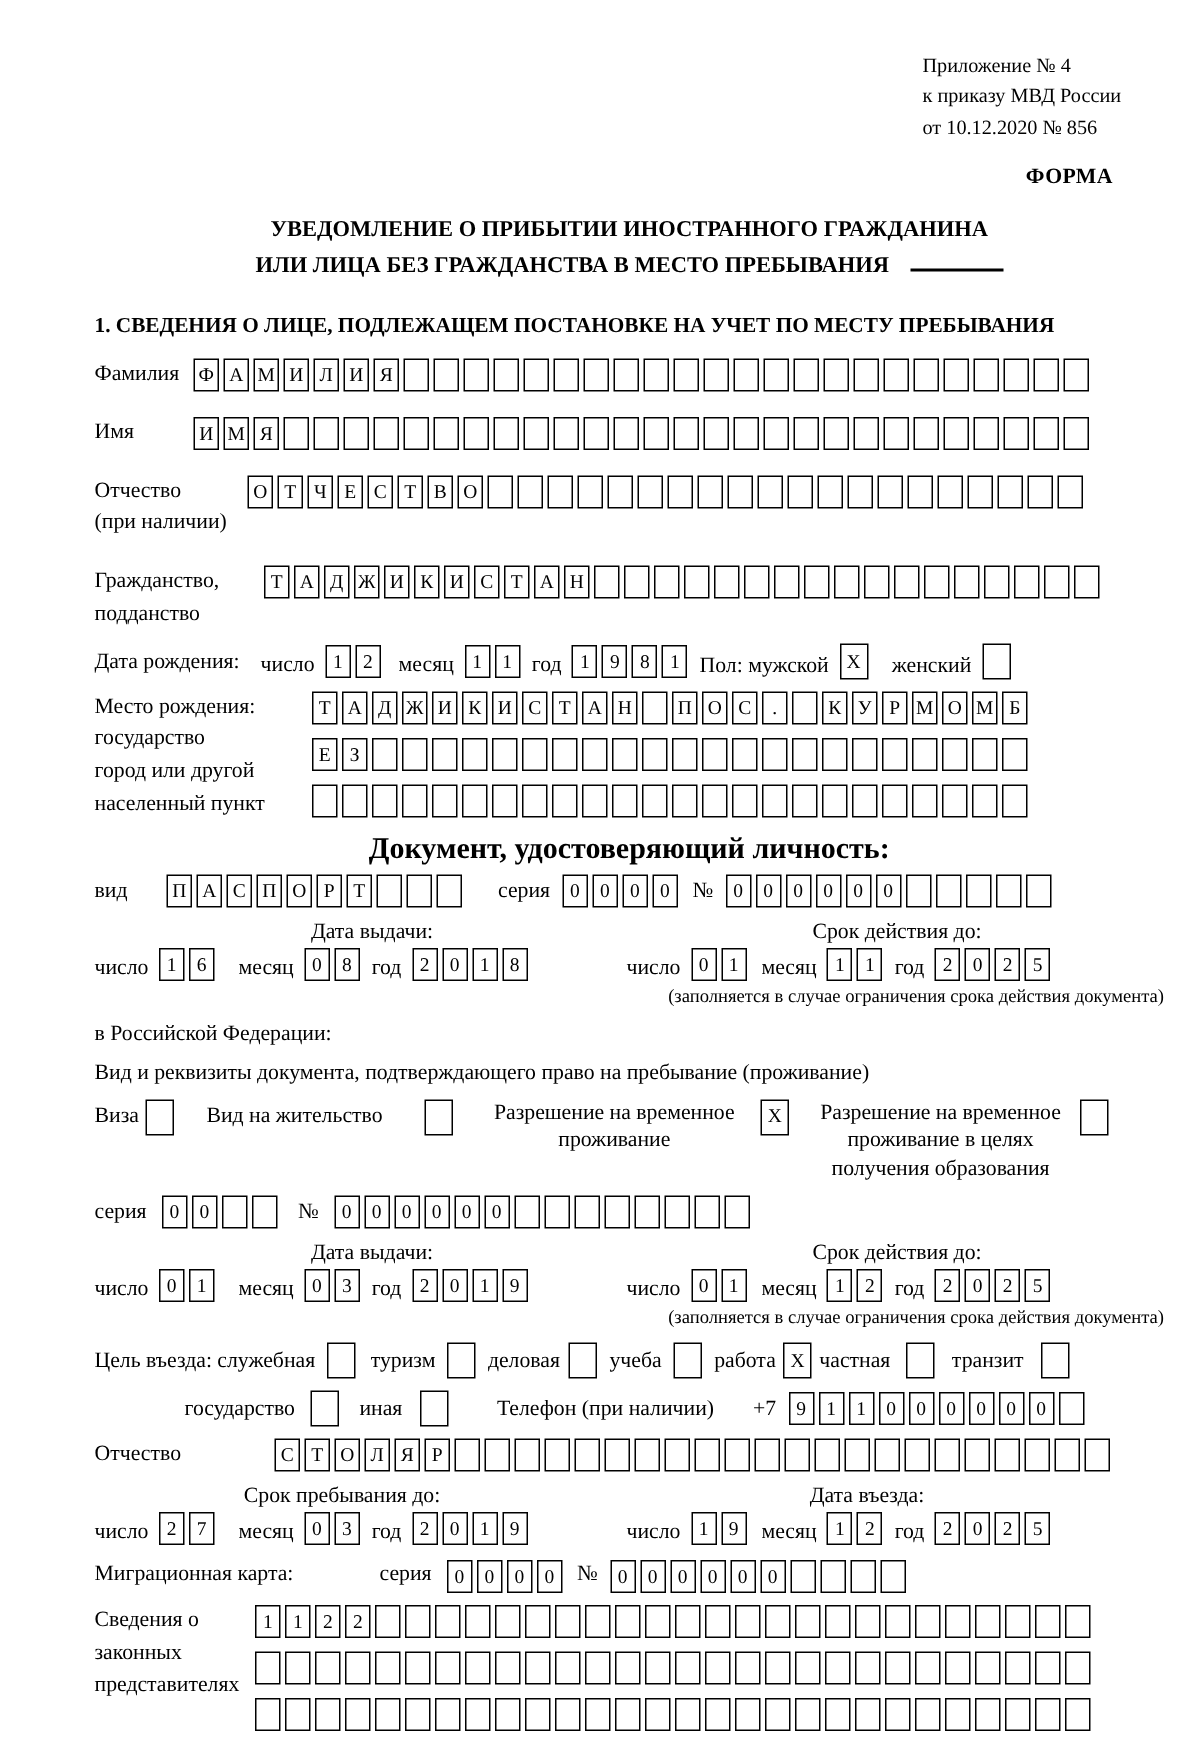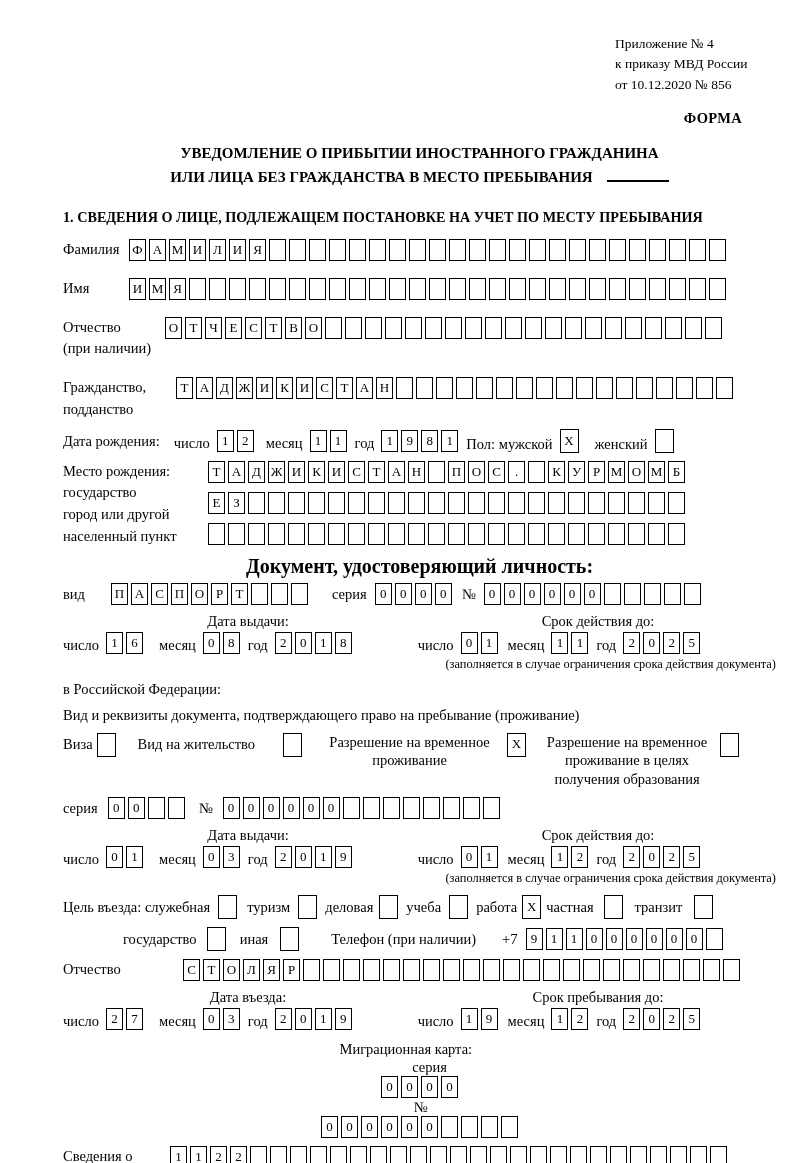--- a/index.html
+++ b/index.html
@@ -631,22 +631,22 @@
         <span class="cell"></span>
         <span class="cell"></span>
         <span class="cell"></span>
         <span class="cell"></span>
         <span class="cell"></span>
         <span class="cell"></span>
       </div>
   </div>
 
   <div class="dhdr">
+    <div style="width:330px; text-align:center">Срок пребывания до:</div>
     <div style="width:370px; text-align:center">Дата въезда:</div>
-    <div style="width:330px; text-align:center">Срок пребывания до:</div>
   </div>
 
   <div class="frow" style="margin-top:2px; align-items:center;">
     <span class="dgroup">
       <span class="t">число</span>
       <span class="cells">
           <span class="cell">2</span>
           <span class="cell">7</span>
         </span>
     </span>
@@ -684,21 +684,21 @@
       <span class="t">год</span>
       <span class="cells">
           <span class="cell">2</span>
           <span class="cell">0</span>
           <span class="cell">2</span>
           <span class="cell">5</span>
         </span>
     </span>
   </div>
 
-  <div class="frow mt10" style="align-items:center;flex-direction:column;">
+  <div class="frow mt10" style="">
     <span style="width:160px">Миграционная карта:</span>
     <span style="margin:0 10px 0 30px">серия</span>
     <span class="cells">
         <span class="cell">0</span>
         <span class="cell">0</span>
         <span class="cell">0</span>
         <span class="cell">0</span>
       </span>
     <span style="margin:0 8px 0 10px">№</span>
     <span class="cells">

